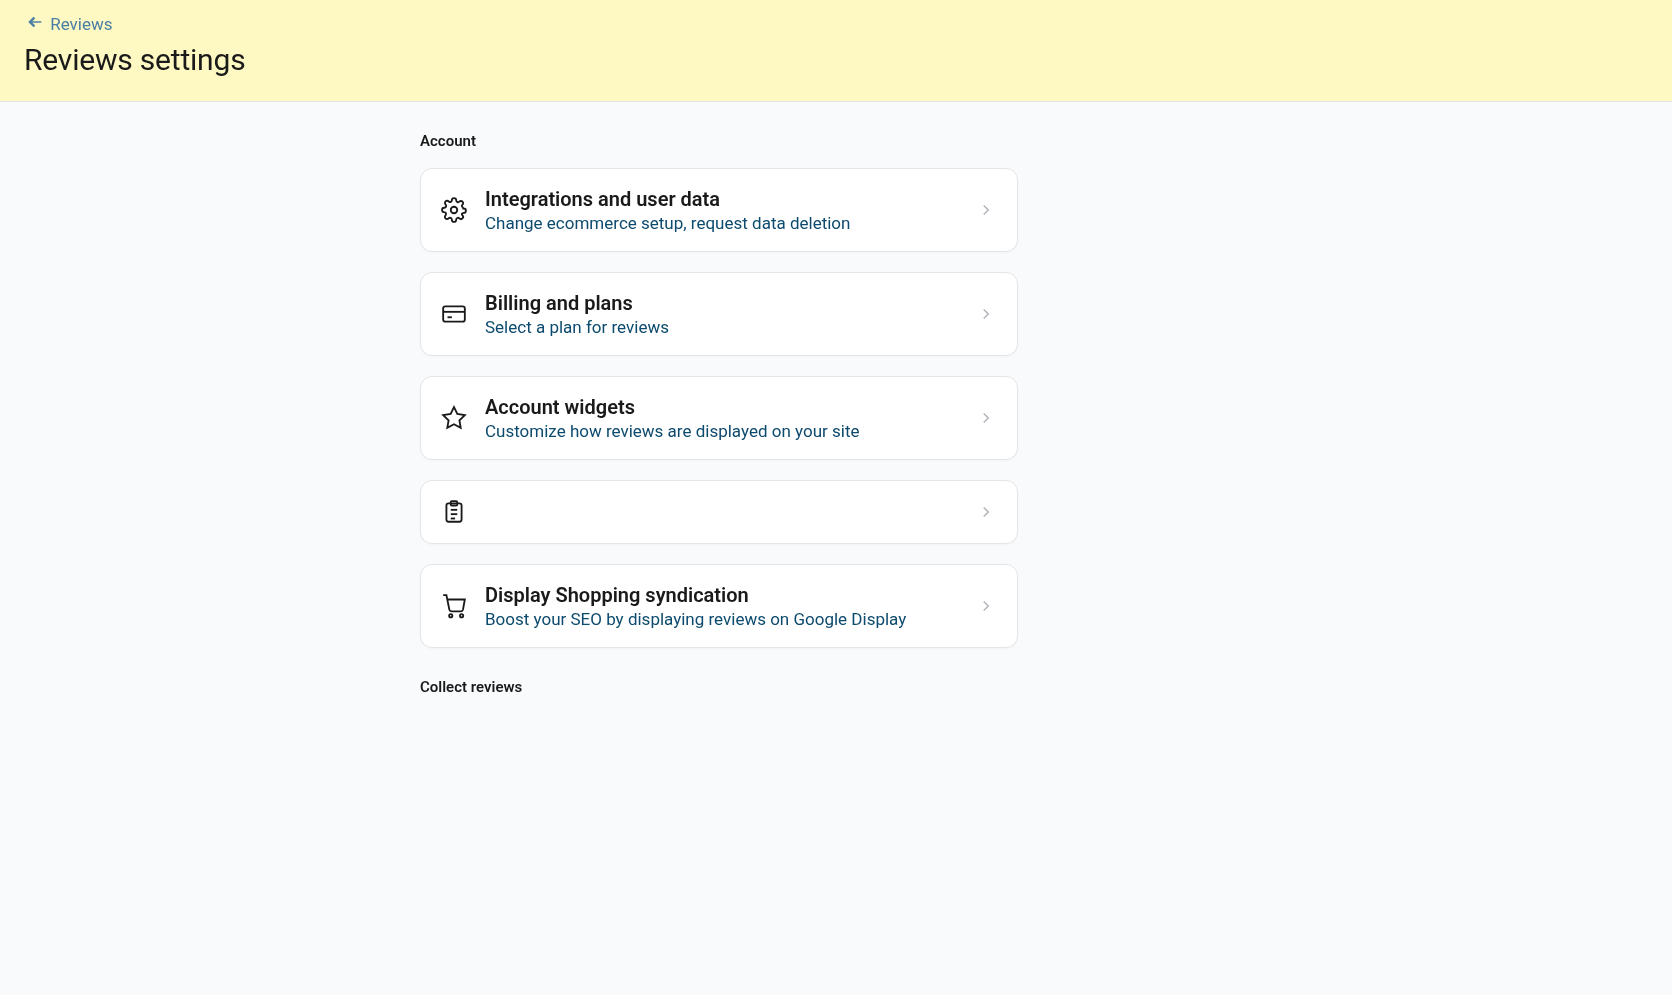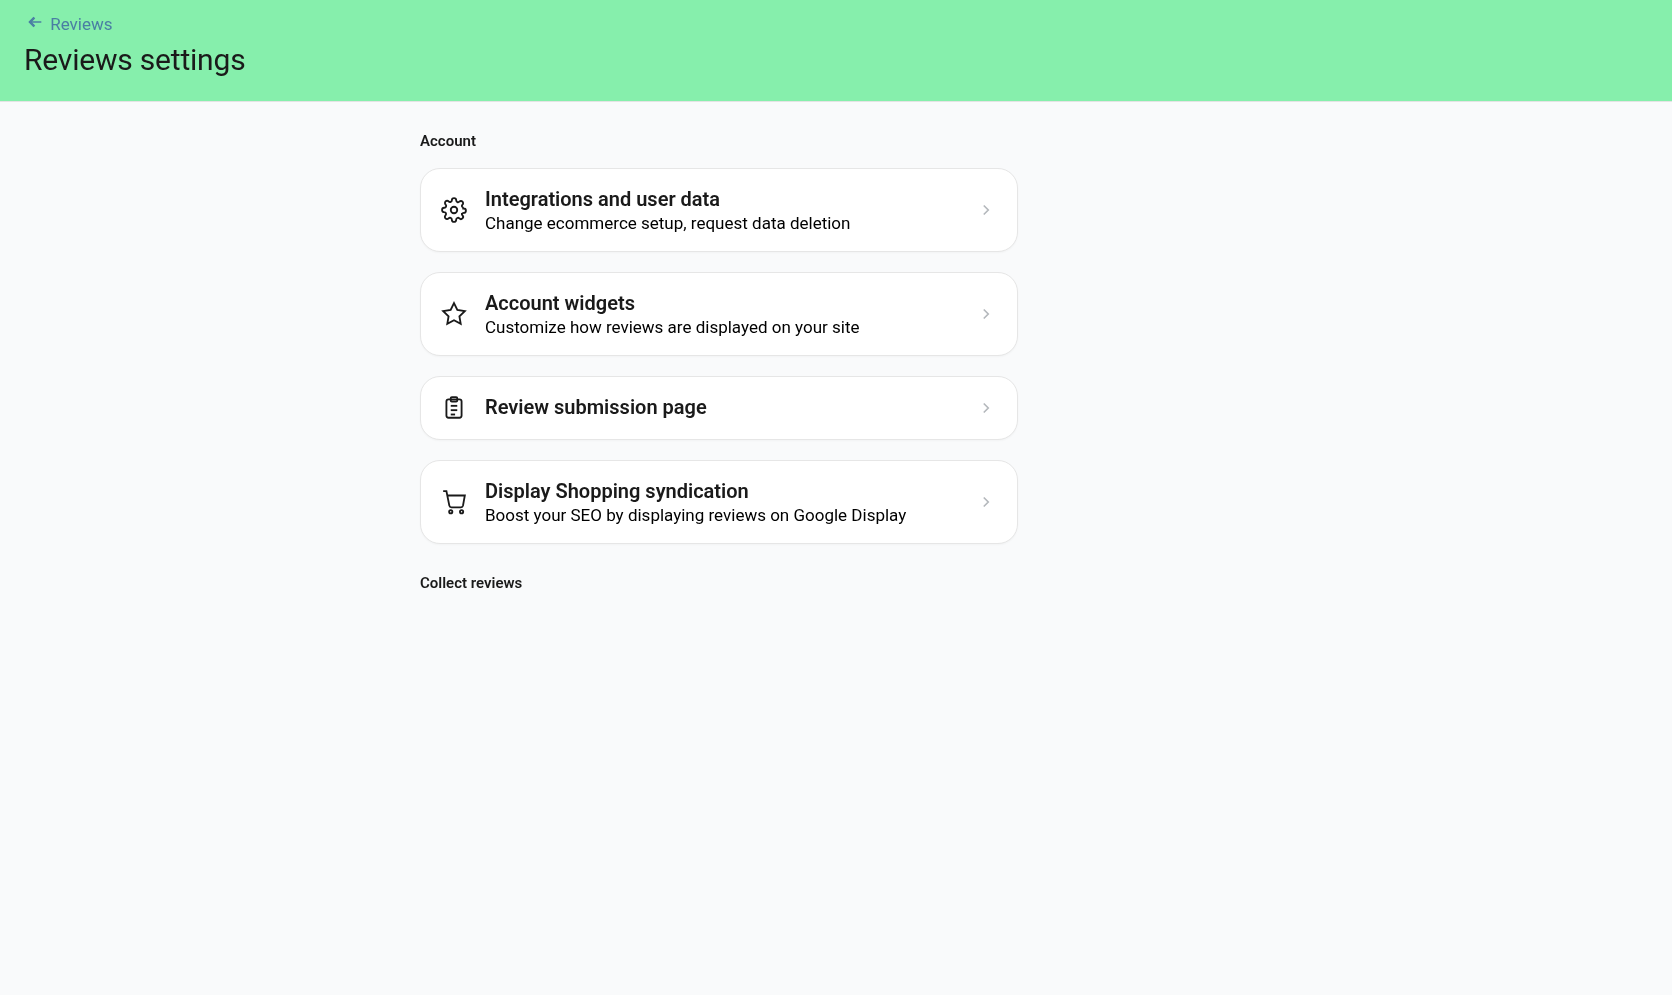--- a/index.html
+++ b/index.html
@@ -4,21 +4,21 @@
 <style>
   * { box-sizing: border-box; margin: 0; padding: 0; }
   body {
     font-family: -apple-system, BlinkMacSystemFont, "Segoe UI", Roboto, Helvetica, Arial, sans-serif;
     background: #ffffff;
     color: #0f1111;
   }
   .header {
     padding: 14px 24px 24px 24px;
     border-bottom: 1px solid #e4e4e4;
-    background: #86efac;
+    background: #fef9c3;
   }
   .back-link {
     display: inline-flex;
     align-items: center;
     gap: 6px;
     color: #4a7ea3;
     font-size: 17px;
     text-decoration: none;
     cursor: pointer;
     margin-bottom: 8px;
@@ -43,21 +43,21 @@
     font-size: 15px;
     font-weight: 600;
     color: #1a1a1a;
     margin-bottom: 18px;
     margin-top: 30px;
   }
   .section-heading:first-child { margin-top: 0; }
   .card {
     background: #ffffff;
     border: 1px solid #e6e6e6;
-    border-radius: 20px;
+    border-radius: 12px;
     padding: 18px 20px;
     display: flex;
     align-items: center;
     gap: 18px;
     margin-bottom: 20px;
     cursor: pointer;
     box-shadow: 0 1px 2px rgba(0,0,0,0.03);
   }
   .card-icon {
     flex: 0 0 26px;
@@ -68,21 +68,21 @@
   .card-icon svg { width: 26px; height: 26px; stroke: #1a1a1a; fill: none; stroke-width: 1.7; }
   .card-text { flex: 1; }
   .card-title {
     font-size: 20px;
     font-weight: 600;
     color: #1a1a1a;
     margin-bottom: 2px;
   }
   .card-desc {
     font-size: 17px;
-    color: #000000;
+    color: #0c4a6e;
   }
   .card-chevron {
     flex: 0 0 20px;
     display:flex;
     align-items:center;
   }
   .card-chevron svg { width: 18px; height: 18px; stroke: #b4b8bc; fill:none; stroke-width: 2.2; }
 </style>
 </head>
 <body>
@@ -120,20 +120,38 @@
         <div class="card-title">Integrations and user data</div>
         <div class="card-desc">Change ecommerce setup, request data deletion</div>
       </div>
       <div class="card-chevron">
         <svg viewBox="0 0 24 24">
             <polyline points="9 18 15 12 9 6"></polyline>
           </svg>
       </div>
     </div>
 
+    <div class="card">
+      <div class="card-icon">
+        <svg viewBox="0 0 24 24">
+            <rect x="2" y="5" width="20" height="14" rx="2"></rect>
+            <line x1="2" y1="10" x2="22" y2="10"></line>
+            <line x1="6" y1="15" x2="10" y2="15"></line>
+          </svg>
+      </div>
+      <div class="card-text">
+        <div class="card-title">Billing and plans</div>
+        <div class="card-desc">Select a plan for reviews</div>
+      </div>
+      <div class="card-chevron">
+        <svg viewBox="0 0 24 24">
+            <polyline points="9 18 15 12 9 6"></polyline>
+          </svg>
+      </div>
+    </div>
 
 
     <div class="card">
       <div class="card-icon">
         <svg viewBox="0 0 24 24">
             <polygon points="12 2 15.09 8.26 22 9.27 17 14.14 18.18 21.02 12 17.77 5.82 21.02 7 14.14 2 9.27 8.91 8.26 12 2"></polygon>
           </svg>
       </div>
       <div class="card-text">
         <div class="card-title">Account widgets</div>
@@ -150,21 +168,20 @@
       <div class="card-icon">
         <svg viewBox="0 0 24 24">
             <rect x="5" y="4" width="14" height="17" rx="2"></rect>
             <rect x="9" y="2" width="6" height="4" rx="1"></rect>
             <line x1="9" y1="10" x2="15" y2="10"></line>
             <line x1="9" y1="14" x2="15" y2="14"></line>
             <line x1="9" y1="18" x2="13" y2="18"></line>
           </svg>
       </div>
       <div class="card-text">
-        <div class="card-title">Review submission page</div>
       </div>
       <div class="card-chevron">
         <svg viewBox="0 0 24 24">
             <polyline points="9 18 15 12 9 6"></polyline>
           </svg>
       </div>
     </div>
 
     <div class="card">
       <div class="card-icon">

